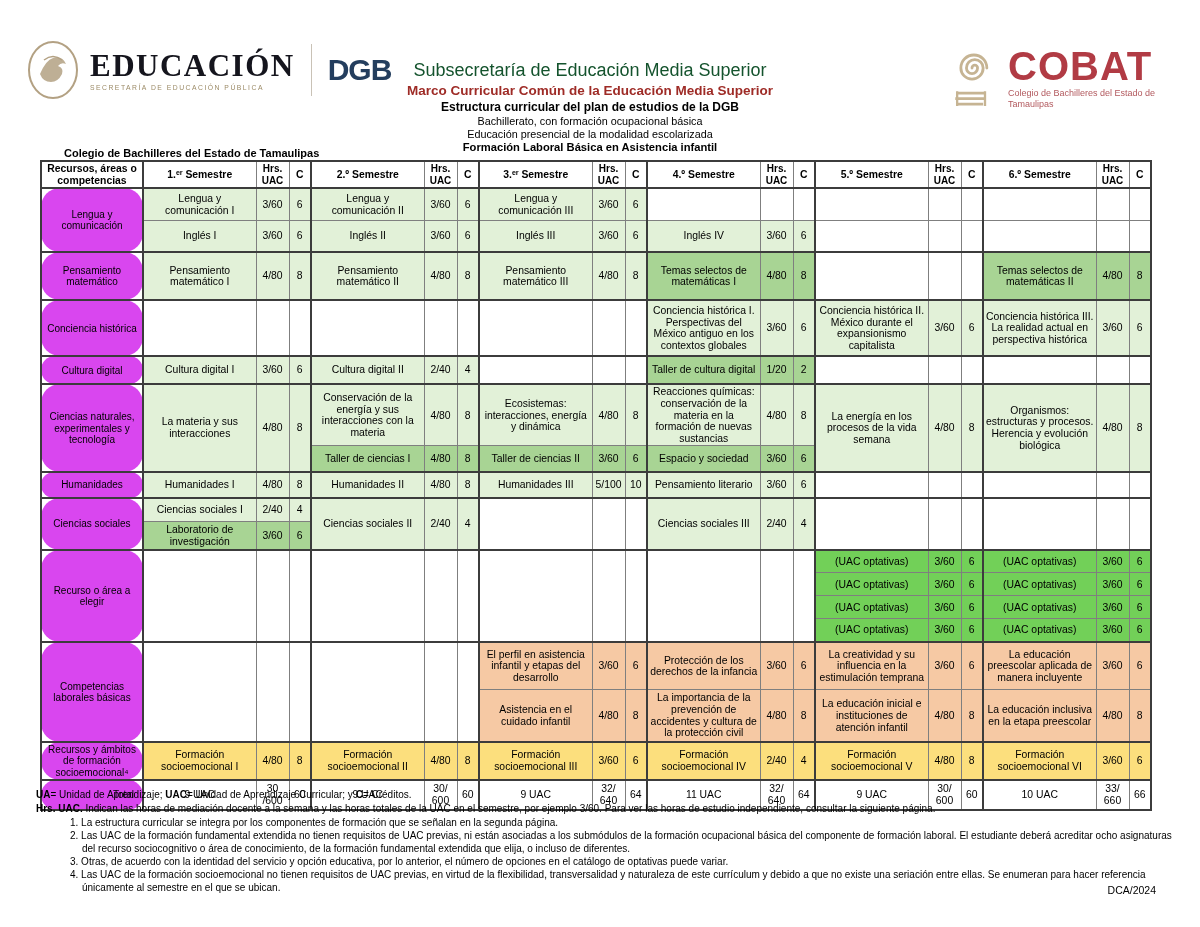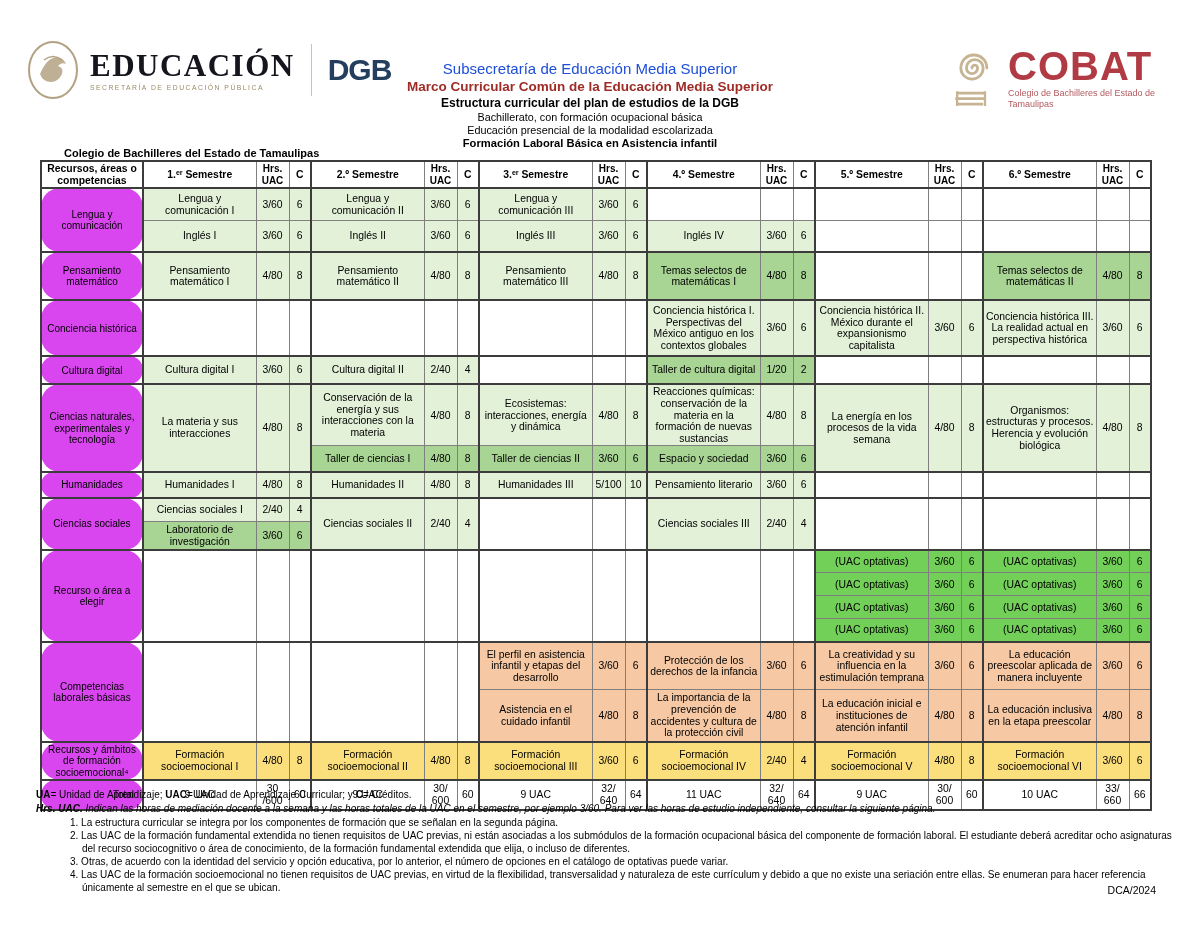--- a/index.html
+++ b/index.html
@@ -8,21 +8,21 @@
   
   .logo-left{position:absolute;left:26px;top:40px;display:flex;align-items:center;}
   .crest{margin-right:10px;}
   .edu-block{display:flex;flex-direction:column;}
   .edu-title{font-family:"Liberation Serif",serif;font-weight:bold;font-size:31px;letter-spacing:1.5px;color:#15151d;line-height:1;}
   .edu-sub{font-size:6.8px;letter-spacing:.22em;color:#9b8a66;margin-top:3px;}
   .logo-divider{width:1px;height:52px;background:#c9c2b6;margin:0 16px;}
   .dgb-text{font-weight:900;font-size:30px;color:#243e5e;letter-spacing:-1px;line-height:1;}
 
   .center-titles{position:absolute;left:280px;width:620px;top:60px;text-align:center;}
-  .ct1{font-size:15px;color:#1d4ed8;}
+  .ct1{font-size:18px;color:#14532d;}
   .ct2{font-size:13.5px;font-weight:bold;color:#9e2b26;margin-top:2px;}
   .ct3{font-size:12px;font-weight:bold;margin-top:2px;}
   .ct4{font-size:10.8px;margin-top:1px;}
   .ct5{font-size:10.8px;margin-top:1px;}
   .ct6{font-size:11.2px;font-weight:bold;margin-top:1px;}
 
   .cobat{position:absolute;right:42px;top:48px;display:flex;align-items:flex-start;}
   .cobat-icon{margin-right:10px;margin-top:2px;}
   .cobat-title{font-size:40px;font-weight:900;color:#b13b44;line-height:.9;letter-spacing:1px;}
   .cobat-sub{font-size:9px;color:#b2595e;margin-top:4px;line-height:1.25;width:150px;}
@@ -41,21 +41,21 @@
   .bg-w{background:#ffffff;}
   .bg-l{background:#e2f1d8;}
   .bg-m{background:#a8d494;}
   .bg-g{background:#72d058;}
   .bg-s{background:#f6c9a4;}
   .bg-y{background:#fcdf7d;}
 
   
   .footer{position:absolute;left:36px;top:788px;width:1140px;font-size:10px;line-height:1.3;}
   .defs{margin-bottom:1px;}
-  .hrsline{margin-bottom:1px;font-style:italic;}
+  .hrsline{margin-bottom:1px;}
   .notes{margin-left:34px;}
   .note{padding-left:12px;text-indent:-12px;}
   .dca{position:absolute;right:44px;top:884px;font-size:10.5px;}
 </style>
 </head>
 <body>
 
 <div class="logo-left">
   <svg class="crest" width="54" height="60" viewBox="0 0 54 60">
     <ellipse cx="27" cy="30" rx="24" ry="28" fill="none" stroke="#b3a183" stroke-width="2"></ellipse>

